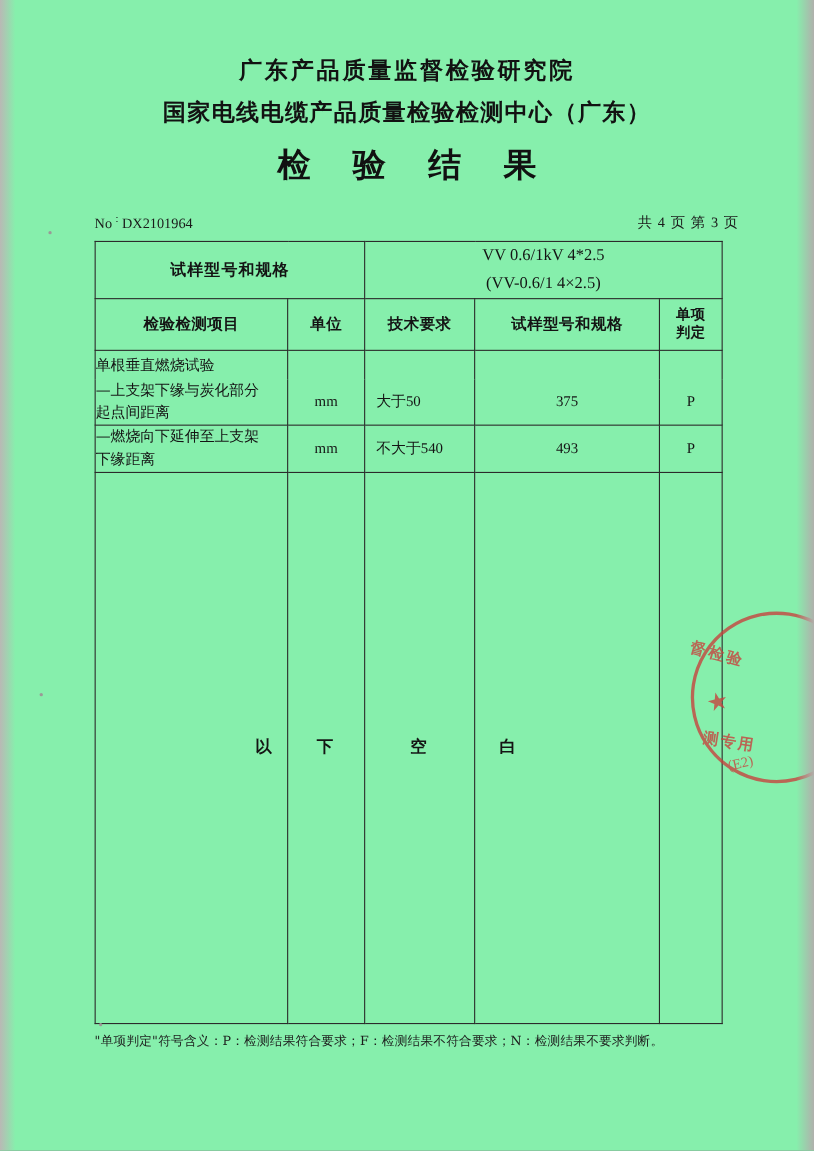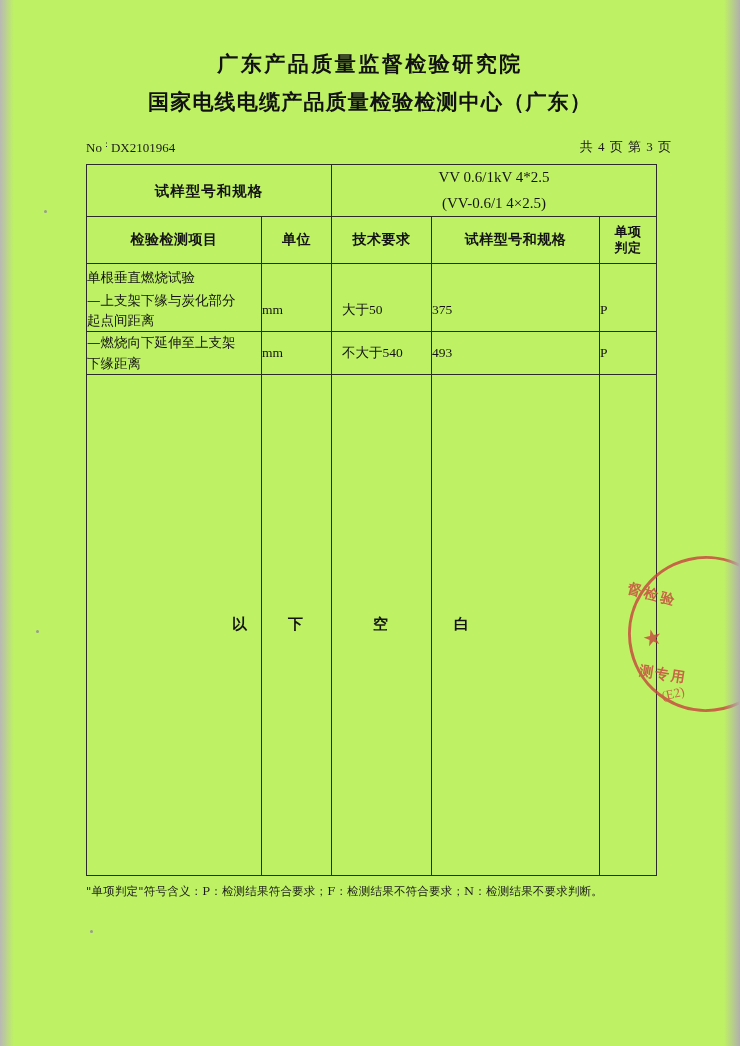--- a/index.html
+++ b/index.html
@@ -10,21 +10,21 @@
   body {
     width: 740px;
     height: 1046px;
     overflow: hidden;
     font-family: "Liberation Serif", "DejaVu Serif", serif;
   }
   .page {
     position: relative;
     width: 740px;
     height: 1046px;
-    background: #bef264;
+    background: #86efac;
     box-sizing: border-box;
     overflow: hidden;
   }
   
   .page::before {
     content: "";
     position: absolute;
     left: 0; top: 0; bottom: 0;
     width: 14px;
     background: linear-gradient(to right, #b9b9b5, rgba(253,253,251,0));
@@ -109,21 +109,21 @@
   .c-unit { width: 70px; }
   .c-req  { width: 100px; }
   .c-res  { width: 168px; }
   .c-ver  { width: 57px; }
 
   .cell-pad {
     padding: 6px 8px;
     line-height: 1.45;
     font-size: 13.5px;
   }
-  .center { }
+  .center { text-align: center; }
   .left { text-align: left; }
 
   .sample-label {
     text-align: center;
     font-size: 14.5px;
     font-weight: bold;
     font-family: "DejaVu Serif", "Liberation Serif", serif;
     letter-spacing: 1px;
   }
   .sample-value {
@@ -252,20 +252,21 @@
 
 <div class="page">
 
   <div class="dot" style="left:44px; top:210px;"></div>
   <div class="dot" style="left:36px; top:630px;"></div>
   <div class="dot" style="left:90px; top:930px;"></div>
 
   <div class="header">
     <div class="org-line1">广东产品质量监督检验研究院</div>
     <div class="org-line2">国家电线电缆产品质量检验检测中心（广东）</div>
+    <div class="doc-title">检 验 结 果</div>
   </div>
 
   <div class="meta-row">
     <span class="meta-no">
       <span>No</span><sup>：</sup><span>DX2101964</span>
     </span>
     <span class="meta-pages">共 4 页 第 3 页</span>
   </div>
 
   <table class="result">

